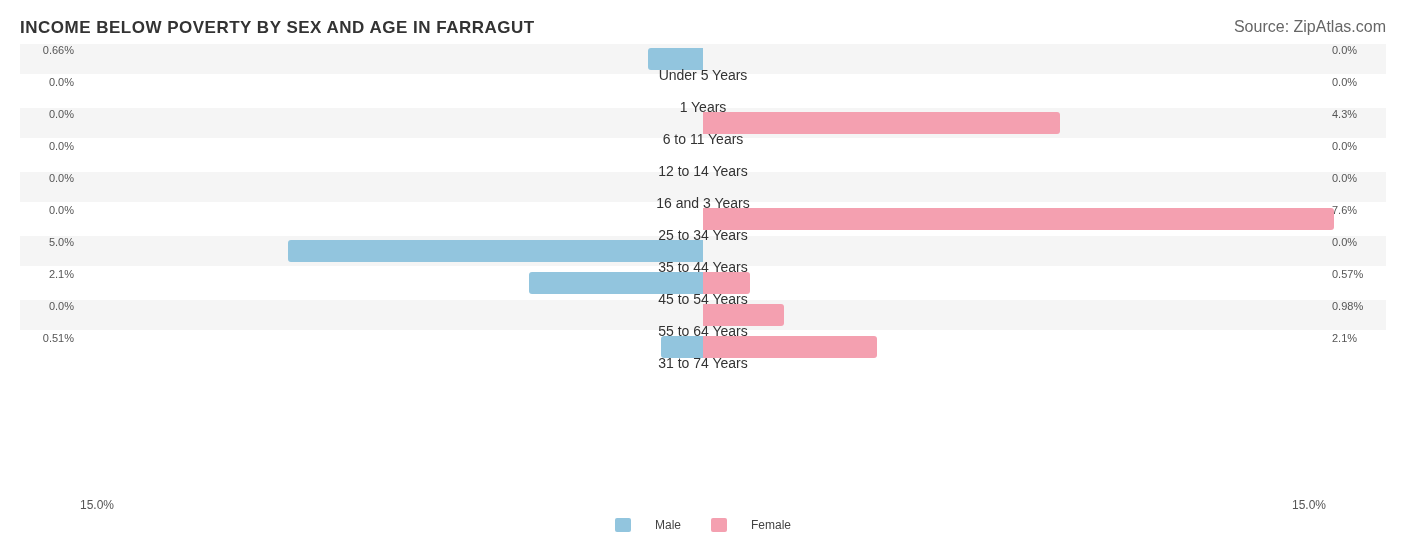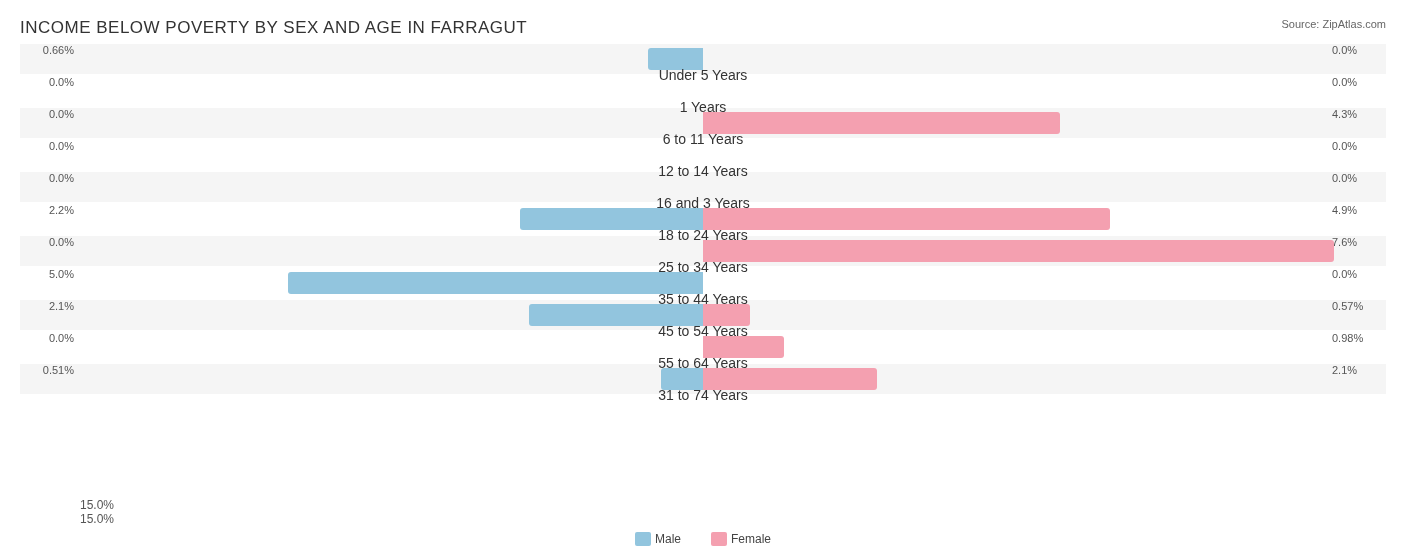--- a/index.html
+++ b/index.html
@@ -12,30 +12,30 @@
     }
     .chart-container {
       width: 1406px;
       height: 559px;
       padding: 18px 20px 40px 20px;
       position: relative;
       background: #fff;
     }
     .chart-title {
       font-size: 17px;
-      font-weight: normal;
+      font-weight: bold;
       color: #333;
       margin-bottom: 6px;
       letter-spacing: 0.5px;
     }
     .source-text {
       position: absolute;
       top: 18px;
       right: 20px;
-      font-size: 11px;
+      font-size: 16px;
       color: #666;
     }
     .chart-area {
       position: relative;
       width: 100%;
       height: 450px;
       margin-top: 4px;
     }
     .row {
       display: flex;
@@ -101,36 +101,35 @@
       background: #f4a0b0;
       border-radius: 0 3px 3px 0;
       top: 50%;
       transform: translateY(-50%);
     }
     .axis-labels {
       display: flex;
       justify-content: space-between;
       margin-top: 4px;
       padding: 0 60px;
-      flex-direction: column;
     }
     .axis-label {
       font-size: 12px;
       color: #555;
     }
     .legend {
       display: flex;
       justify-content: center;
       gap: 30px;
       margin-top: 6px;
     }
     .legend-item {
       display: flex;
       align-items: center;
-      gap: 4px;
+      gap: 24px;
       font-size: 12px;
       color: #444;
     }
     .legend-box {
       width: 16px;
       height: 14px;
       border-radius: 2px;
     }
     .male-color { background: #92c5de; }
     .female-color { background: #f4a0b0; }
@@ -182,29 +181,20 @@
       <div class="row">
     <div class="left-axis">0.0%</div>
     <div class="bar-area">
       <div class="male-bar" style="width: 0%;"></div>
       <div class="center-label">16 and 3 Years</div>
       <div class="female-bar" style="width: 0%;"></div>
     </div>
     <div class="right-axis">0.0%</div>
   </div>
       <div class="row">
-    <div class="left-axis">2.2%</div>
-    <div class="bar-area">
-      <div class="male-bar" style="width: 14.666666666666666%;"></div>
-      <div class="center-label">18 to 24 Years</div>
-      <div class="female-bar" style="width: 32.66666666666667%;"></div>
-    </div>
-    <div class="right-axis">4.9%</div>
-  </div>
-      <div class="row">
     <div class="left-axis">0.0%</div>
     <div class="bar-area">
       <div class="male-bar" style="width: 0%;"></div>
       <div class="center-label">25 to 34 Years</div>
       <div class="female-bar" style="width: 50.66666666666666%;"></div>
     </div>
     <div class="right-axis">7.6%</div>
   </div>
       <div class="row">
     <div class="left-axis">5.0%</div>

